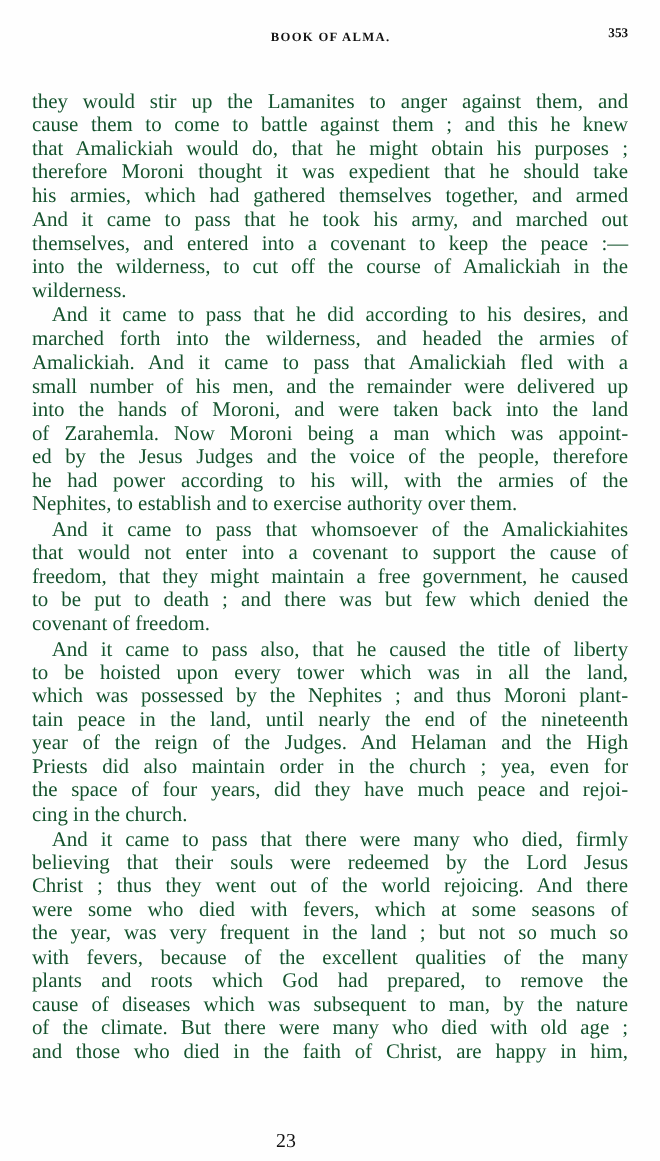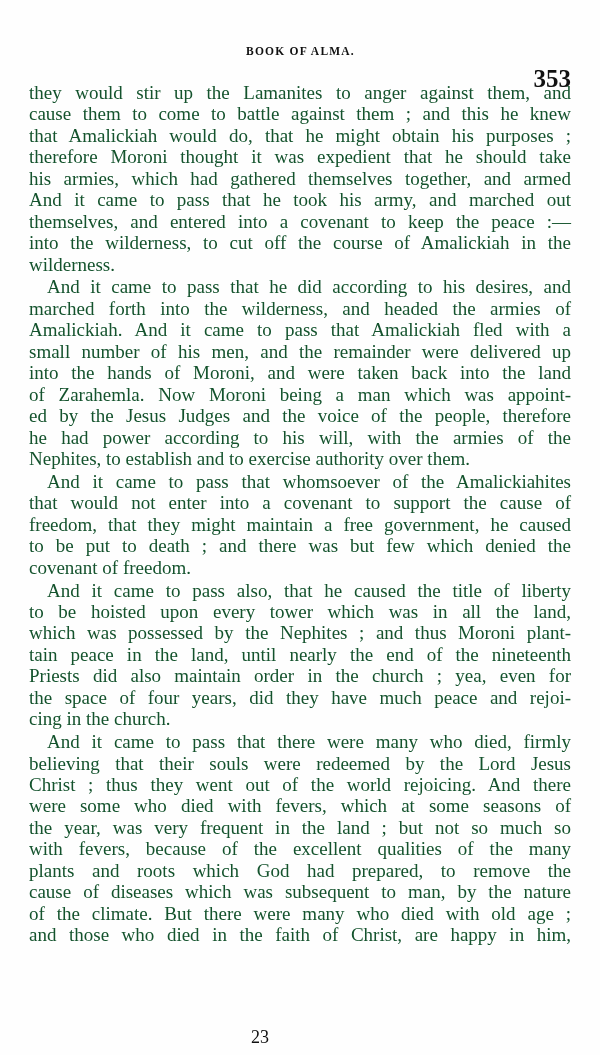--- a/index.html
+++ b/index.html
@@ -1,27 +1,27 @@
 <!DOCTYPE html>
 <html><head>
 <meta charset="utf-8">
 <style>
   html, body { margin: 0; padding: 0; background: #ffffff; }
   body { width: 600px; height: 1055px; position: relative; overflow: hidden; }
   .page { position: absolute; left: 0; top: 0; width: 600px; height: 1055px; background: #fefefe; }
   .running-head {
-    position: absolute; top: 40px; left: 30px; width: 541px; height: 22px;
+    position: absolute; top: 23px; left: 30px; width: 541px; height: 22px;
     font-family: "Liberation Serif", serif; color: #111;
   }
   .running-title {
     position: absolute; left: 0; right: 0; top: 5px; text-align: center;
     font-size: 11.5px; font-weight: bold; letter-spacing: 1.2px;
   }
   .page-number {
-    position: absolute; right: 0; top: 0; font-size: 25px; font-weight: bold; margin-top: 25px;
+    position: absolute; right: 0; top: 0; font-size: 12px; font-weight: bold;
   }
   .body-text {
     position: absolute; left: 29px; top: 82px; width: 542px;
     font-family: "Liberation Serif", serif; font-size: 19px; line-height: 21.45px;
     color: #14532d; text-align: justify;
   }
   .line {
     display: block; white-space: nowrap; text-align-last: justify; text-align: justify;
     height: 21.45px; overflow: visible;
   }
@@ -74,20 +74,21 @@
       <span class="line">freedom, that they might maintain a free government, he caused</span>
       <span class="line">to be put to death ; and there was but few which denied the</span>
       <span class="line last">covenant of freedom.</span>
     </div>
 
     <div class="para">
       <span class="line indent">And it came to pass also, that he caused the title of liberty</span>
       <span class="line">to be hoisted upon every tower which was in all the land,</span>
       <span class="line">which was possessed by the Nephites ; and thus Moroni plant-</span>
       <span class="line">tain peace in the land, until nearly the end of the nineteenth</span>
+      <span class="line">year of the reign of the Judges. And Helaman and the High</span>
       <span class="line">Priests did also maintain order in the church ; yea, even for</span>
       <span class="line">the space of four years, did they have much peace and rejoi-</span>
       <span class="line last">cing in the church.</span>
     </div>
 
     <div class="para">
       <span class="line indent">And it came to pass that there were many who died, firmly</span>
       <span class="line">believing that their souls were redeemed by the Lord Jesus</span>
       <span class="line">Christ ; thus they went out of the world rejoicing. And there</span>
       <span class="line">were some who died with fevers, which at some seasons of</span>

